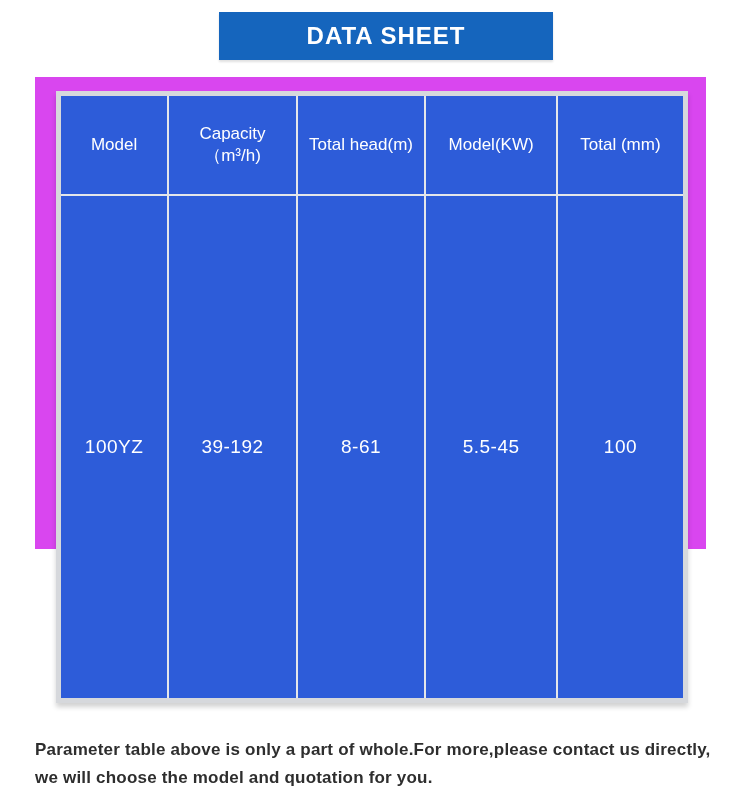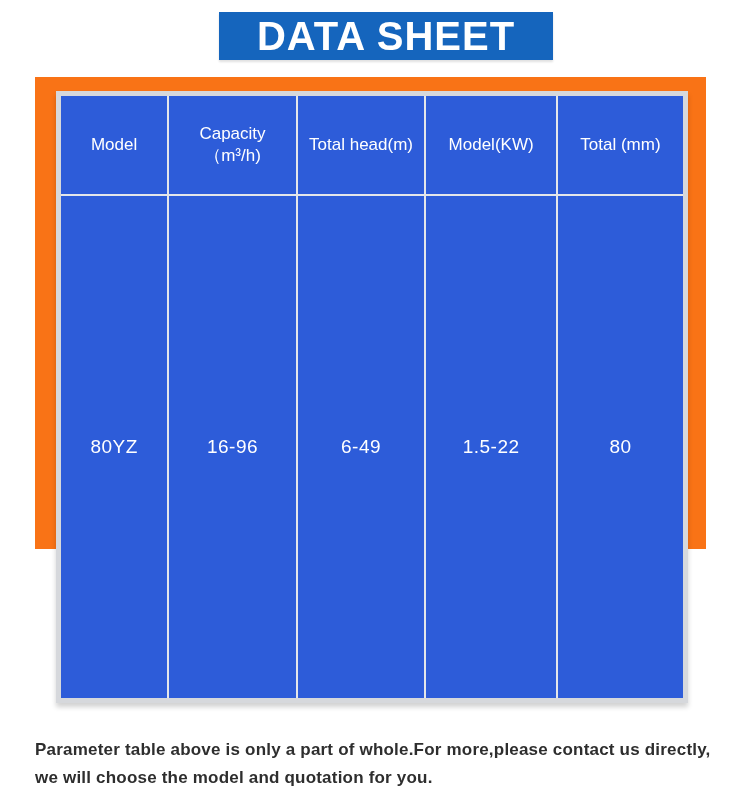--- a/index.html
+++ b/index.html
@@ -19,32 +19,32 @@
     position: absolute;
     left: 219px;
     top: 12px;
     width: 334px;
     height: 48px;
     background: #1565bd;
     color: #ffffff;
     display: flex;
     align-items: center;
     justify-content: center;
-    font-size: 40px;
+    font-size: 24px;
     font-weight: bold;
     letter-spacing: 1px;
     box-shadow: 0 2px 2px rgba(0,0,0,0.12);
   }
   .table-panel {
     position: absolute;
     left: 35px;
     top: 77px;
     width: 671px;
     height: 472px;
-    background: #f97316;
+    background: #d946ef;
   }
   table.spec {
     position: absolute;
     left: 21px;
     top: 14px;
     width: 632px;
     height: 612px;
     border-collapse: collapse;
     table-layout: fixed;
     background: #2d5cd9;
@@ -108,25 +108,25 @@
         <tr>
           <th>Model</th>
           <th>Capacity （m³/h)</th>
           <th>Total head(m)</th>
           <th>Model(KW)</th>
           <th>Total (mm)</th>
         </tr>
       </thead>
       <tbody>
         <tr>
-          <td>80YZ</td>
-          <td>16-96</td>
-          <td>6-49</td>
-          <td>1.5-22</td>
-          <td>80</td>
+          <td>100YZ</td>
+          <td>39-192</td>
+          <td>8-61</td>
+          <td>5.5-45</td>
+          <td>100</td>
         </tr>
       </tbody>
     </table>
   </div>
 
   <div class="footnote">Parameter table above is only a part of whole.For more,please contact us directly, we will choose the model and quotation for you.</div>
 
 </div>
 
 </body></html>

